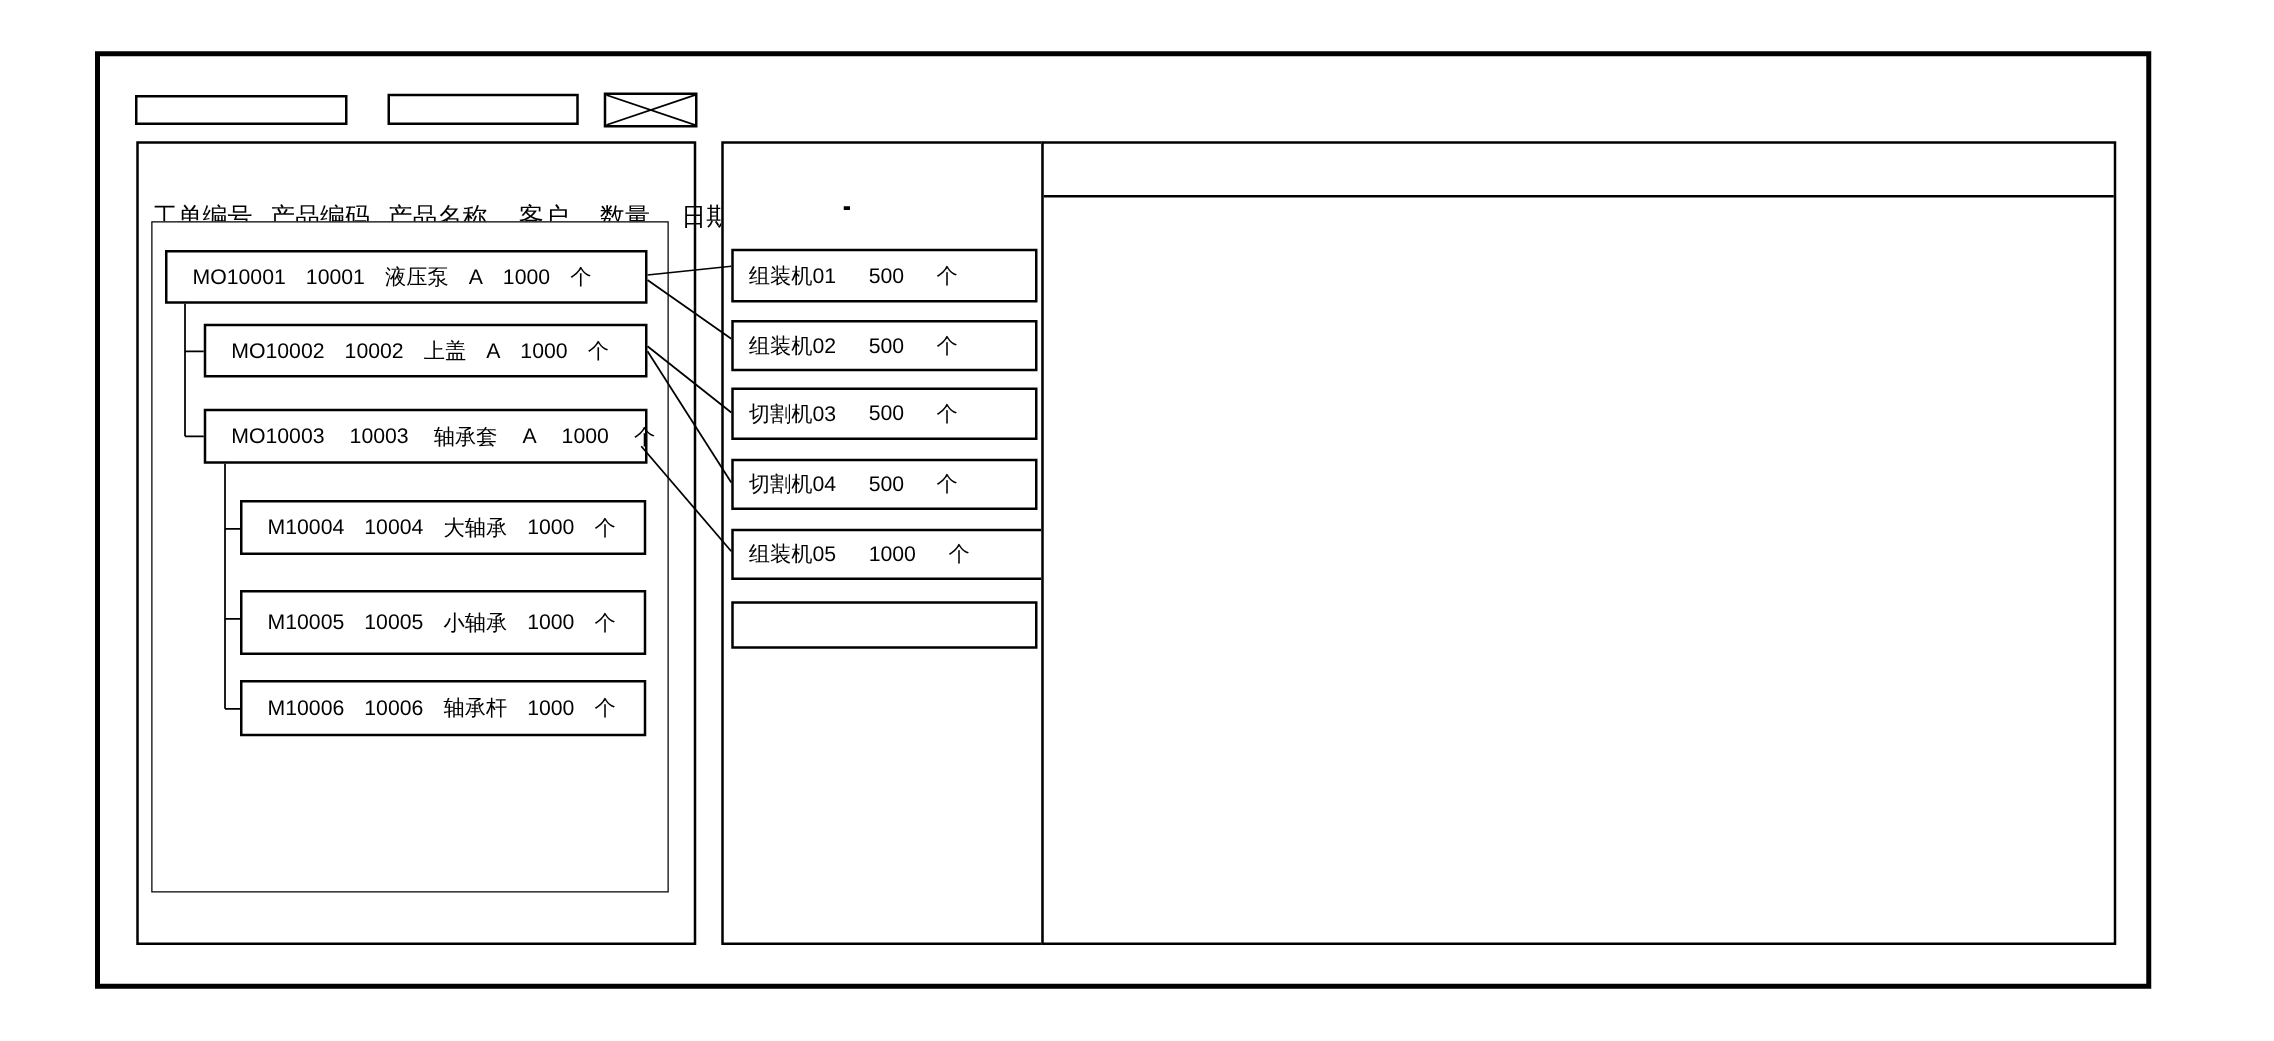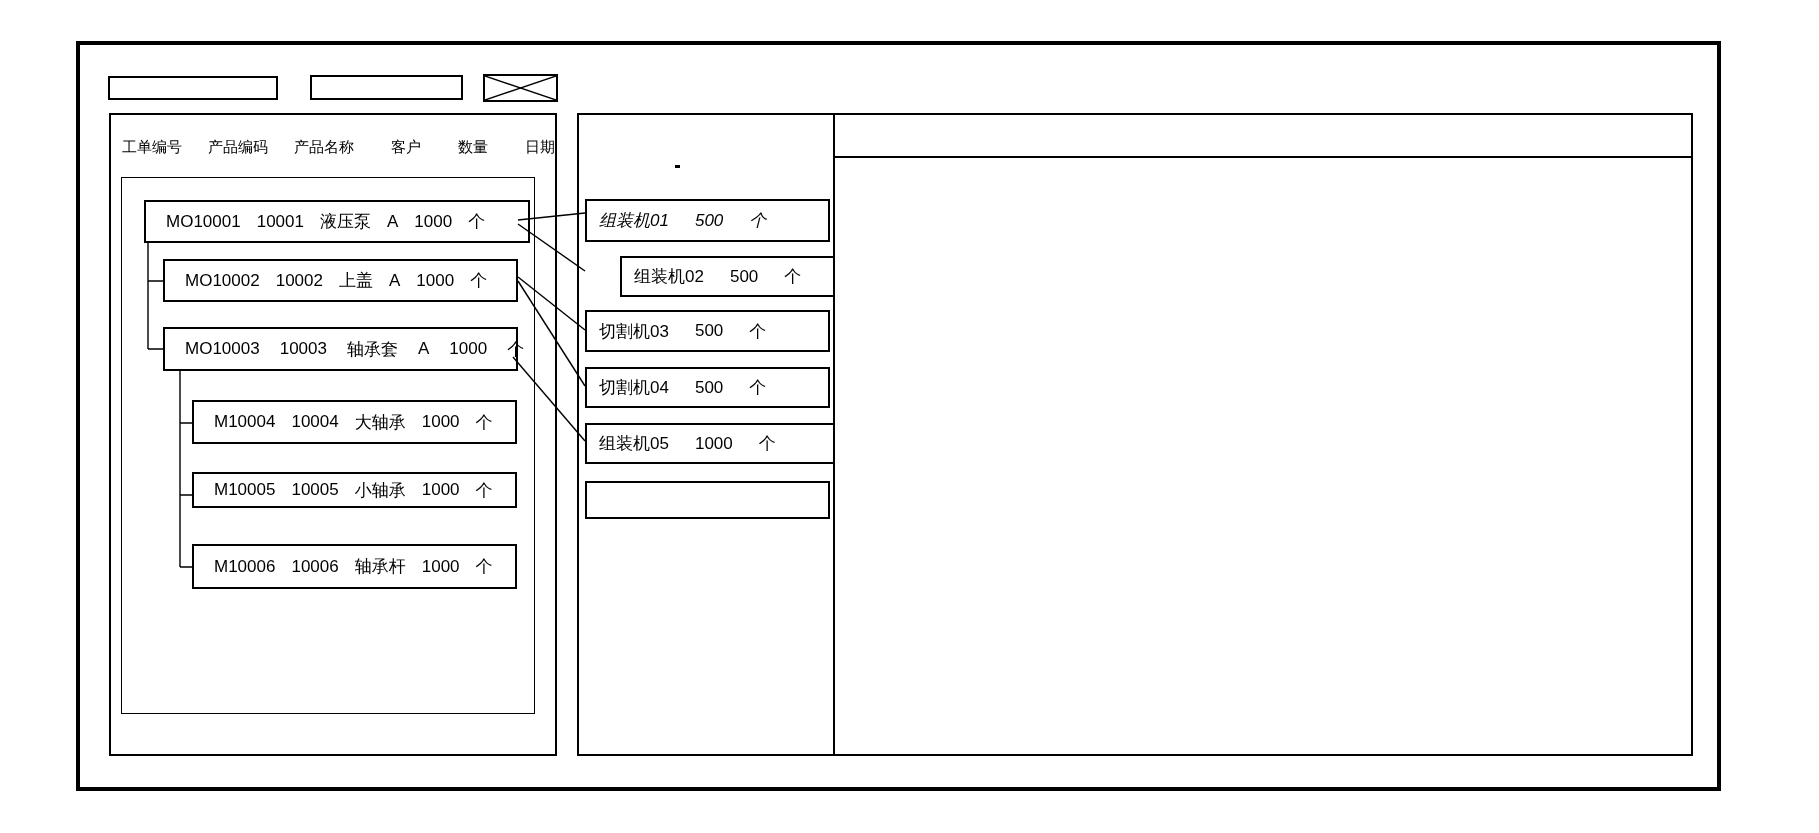--- a/index.html
+++ b/index.html
@@ -25,50 +25,50 @@
 
   
   .panel { border: 2px solid #000; background: #fff; }
   .left-panel   { left: 109px; top: 113px; width: 448px; height: 643px; }
   .middle-panel { left: 577px; top: 113px; width: 258px; height: 643px; }
   .right-panel  { left: 833px; top: 113px; width: 860px; height: 643px; }
   .right-divider { left: 835px; top: 156px; width: 856px; height: 2px; background: #000; }
 
   
   .header-row {
-    left: 122px; top: 136px; height: 22px;
-    display: flex; align-items: center; gap: 26px;
-    font-size: 15px; white-space: nowrap;
+    left: 122px; top: 162px; height: 22px;
+    display: flex; align-items: center; gap: 14px;
+    font-size: 20px; white-space: nowrap;
   }
   .header-row .hgap { margin-left: 11px; }
 
   
   .tree-box { left: 121px; top: 177px; width: 414px; height: 537px; border: 1px solid #000; background: #fff; }
 
   
   .tbox {
     border: 2px solid #000; background: #fff;
     display: flex; align-items: center; gap: 16px;
     padding-left: 20px; font-size: 17px; white-space: nowrap;
   }
-  .tb1 { left: 132px; top: 200px; width: 386px; height: 43px; margin-left: 12px; }
+  .tb1 { left: 132px; top: 200px; width: 386px; height: 43px; }
   .tb2 { left: 163px; top: 259px; width: 355px; height: 43px; }
   .tb3 { left: 163px; top: 327px; width: 355px; height: 44px; gap: 20px; }
   .tb4 { left: 192px; top: 400px; width: 325px; height: 44px; }
-  .tb5 { left: 192px; top: 472px; width: 325px; height: 36px; }
+  .tb5 { left: 192px; top: 472px; width: 325px; height: 52px; }
   .tb6 { left: 192px; top: 544px; width: 325px; height: 45px; }
 
   
   .mbox {
     border: 2px solid #000; background: #fff;
     display: flex; align-items: center; gap: 26px;
     padding-left: 12px; font-size: 17px; white-space: nowrap;
   }
-  .mb1 { left: 585px; top: 199px; width: 245px; height: 43px; font-style: italic; }
-  .mb2 { left: 585px; top: 256px; width: 245px; height: 41px; margin-left: 35px; }
+  .mb1 { left: 585px; top: 199px; width: 245px; height: 43px; }
+  .mb2 { left: 585px; top: 256px; width: 245px; height: 41px; }
   .mb3 { left: 585px; top: 310px; width: 245px; height: 42px; }
   .mb4 { left: 585px; top: 367px; width: 245px; height: 41px; text-align: center; }
   .mb5 { left: 585px; top: 423px; width: 270px; height: 41px; }
   .mb6 { left: 585px; top: 481px; width: 245px; height: 38px; }
 
   .stray-dot { left: 675px; top: 165px; width: 5px; height: 3px; background: #000; }
 
   
   .overlay { left: 0; top: 0; width: 1819px; height: 833px; pointer-events: none; }
   .overlay path { stroke: #000; stroke-width: 1.4; fill: none; }

